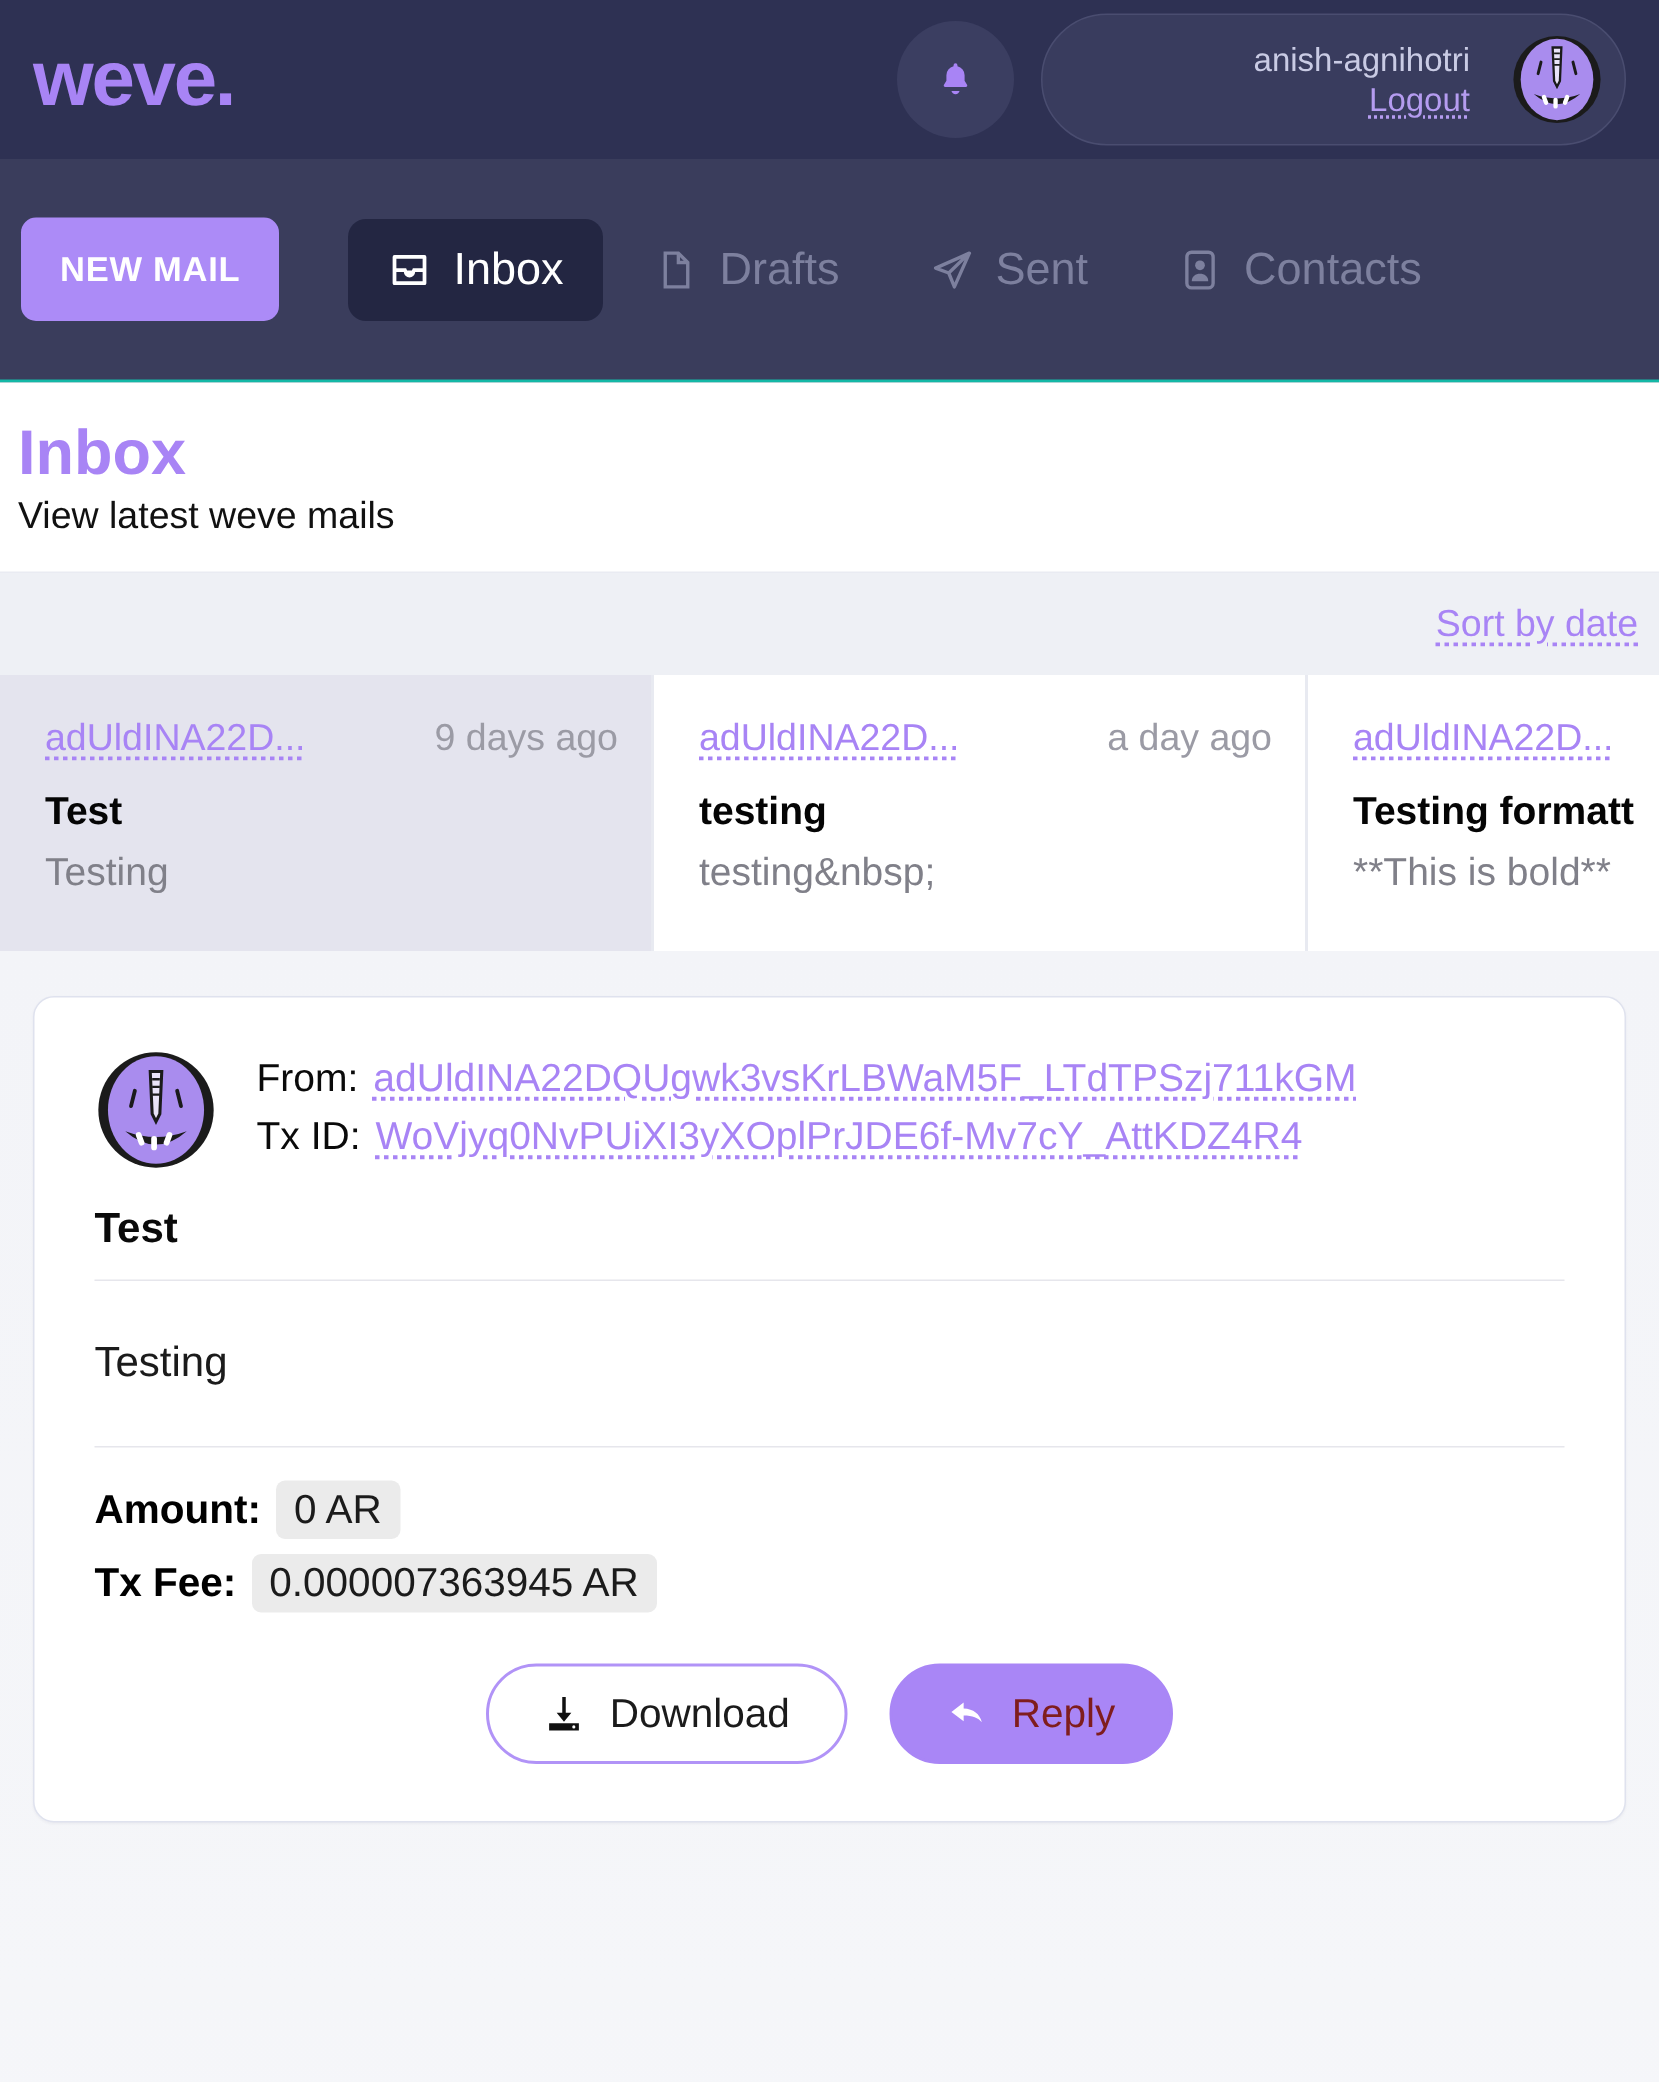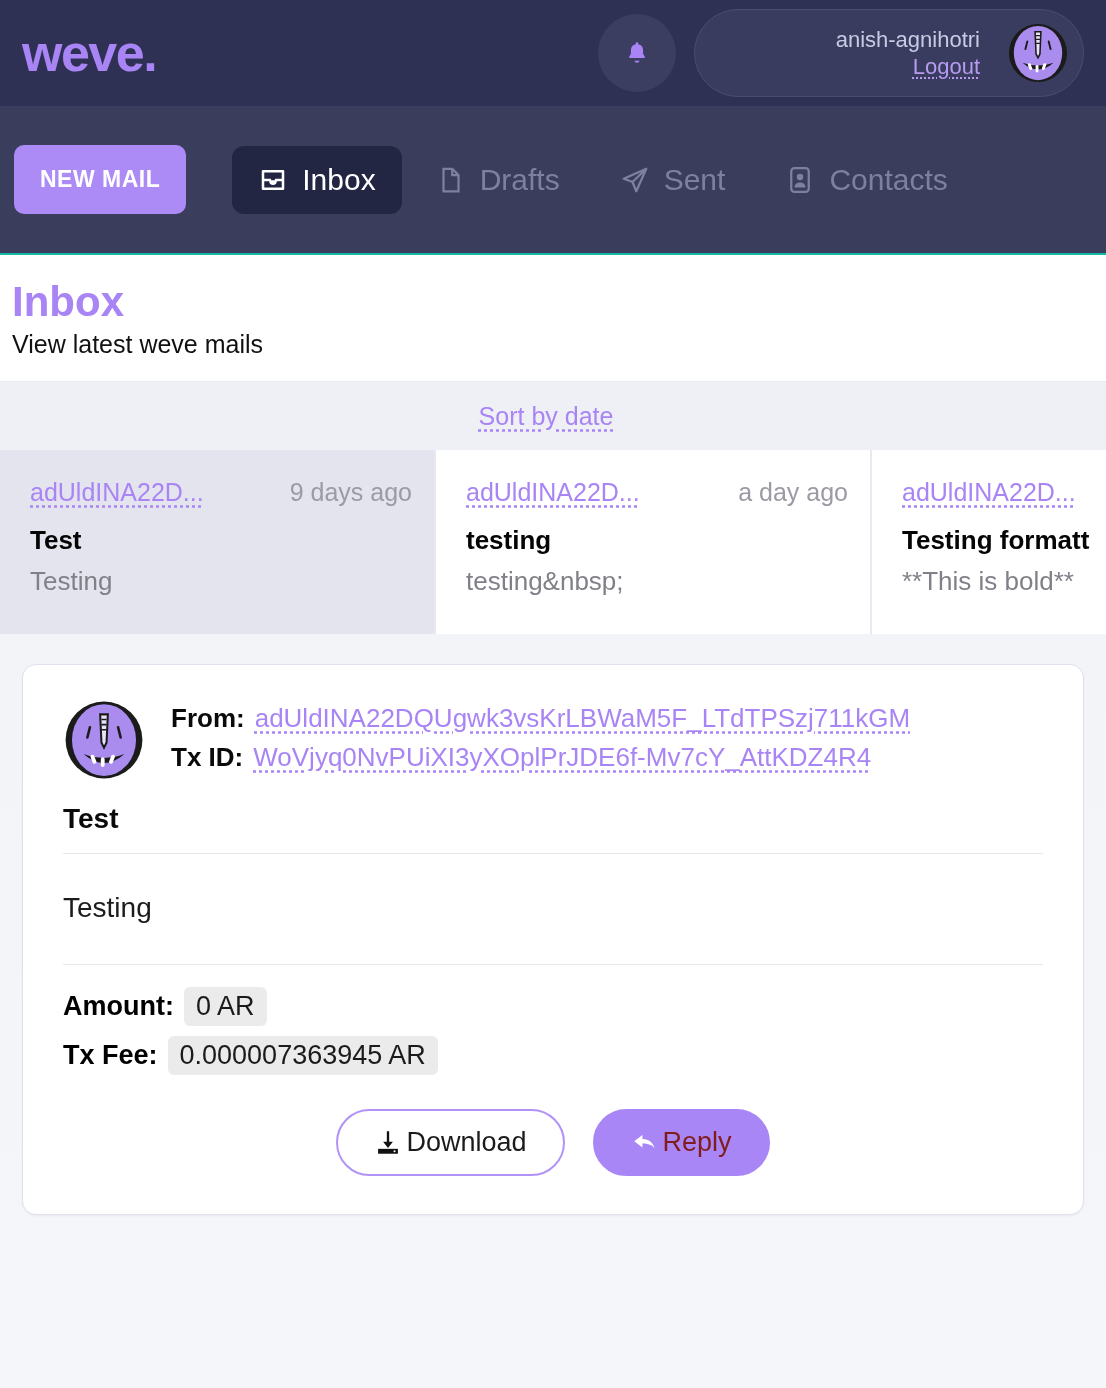--- a/index.html
+++ b/index.html
@@ -135,21 +135,21 @@
     color: #111111;
     margin-top: 6px;
   }
 
   
   .sort-bar {
     background: #eef0f5;
     height: 68px;
     display: flex;
     align-items: center;
-    justify-content: center;
+    justify-content: flex-end;
     padding-right: 14px;
   }
   .sort-link {
     color: #a884f5;
     font-size: 25px;
     text-decoration: underline;
     text-decoration-style: dotted;
     text-underline-offset: 4px;
     cursor: pointer;
   }
@@ -224,21 +224,21 @@
   }
   .avatar-lg { width: 82px; height: 82px; border-radius: 50%; flex: none; display:block; }
   .meta-rows { padding-top: 4px; }
   .meta-row {
     display: flex;
     align-items: baseline;
     gap: 10px;
     margin-bottom: 8px;
     font-size: 26px;
   }
-  .meta-label { font-weight: 700; color: #0a0a0a; white-space: nowrap; }
+  .meta-label { font-weight: 400; color: #0a0a0a; white-space: nowrap; }
   .meta-value {
     color: #a884f5;
     text-decoration: underline;
     text-decoration-style: dotted;
     text-underline-offset: 4px;
     word-break: break-all;
     cursor: pointer;
   }
   .detail-subject {
     font-size: 28px;
@@ -276,21 +276,21 @@
   .actions {
     display: flex;
     align-items: center;
     justify-content: center;
     gap: 28px;
     padding: 24px 0 10px 0;
   }
   .btn {
     display: flex;
     align-items: center;
-    gap: 4px;
+    gap: 16px;
     font-size: 27px;
     border-radius: 36px;
     padding: 16px 36px;
     cursor: pointer;
     font-family: "Liberation Sans", sans-serif;
   }
   .btn-download {
     background: #ffffff;
     border: 2px solid #b193f7;
     color: #1b1b1b;

